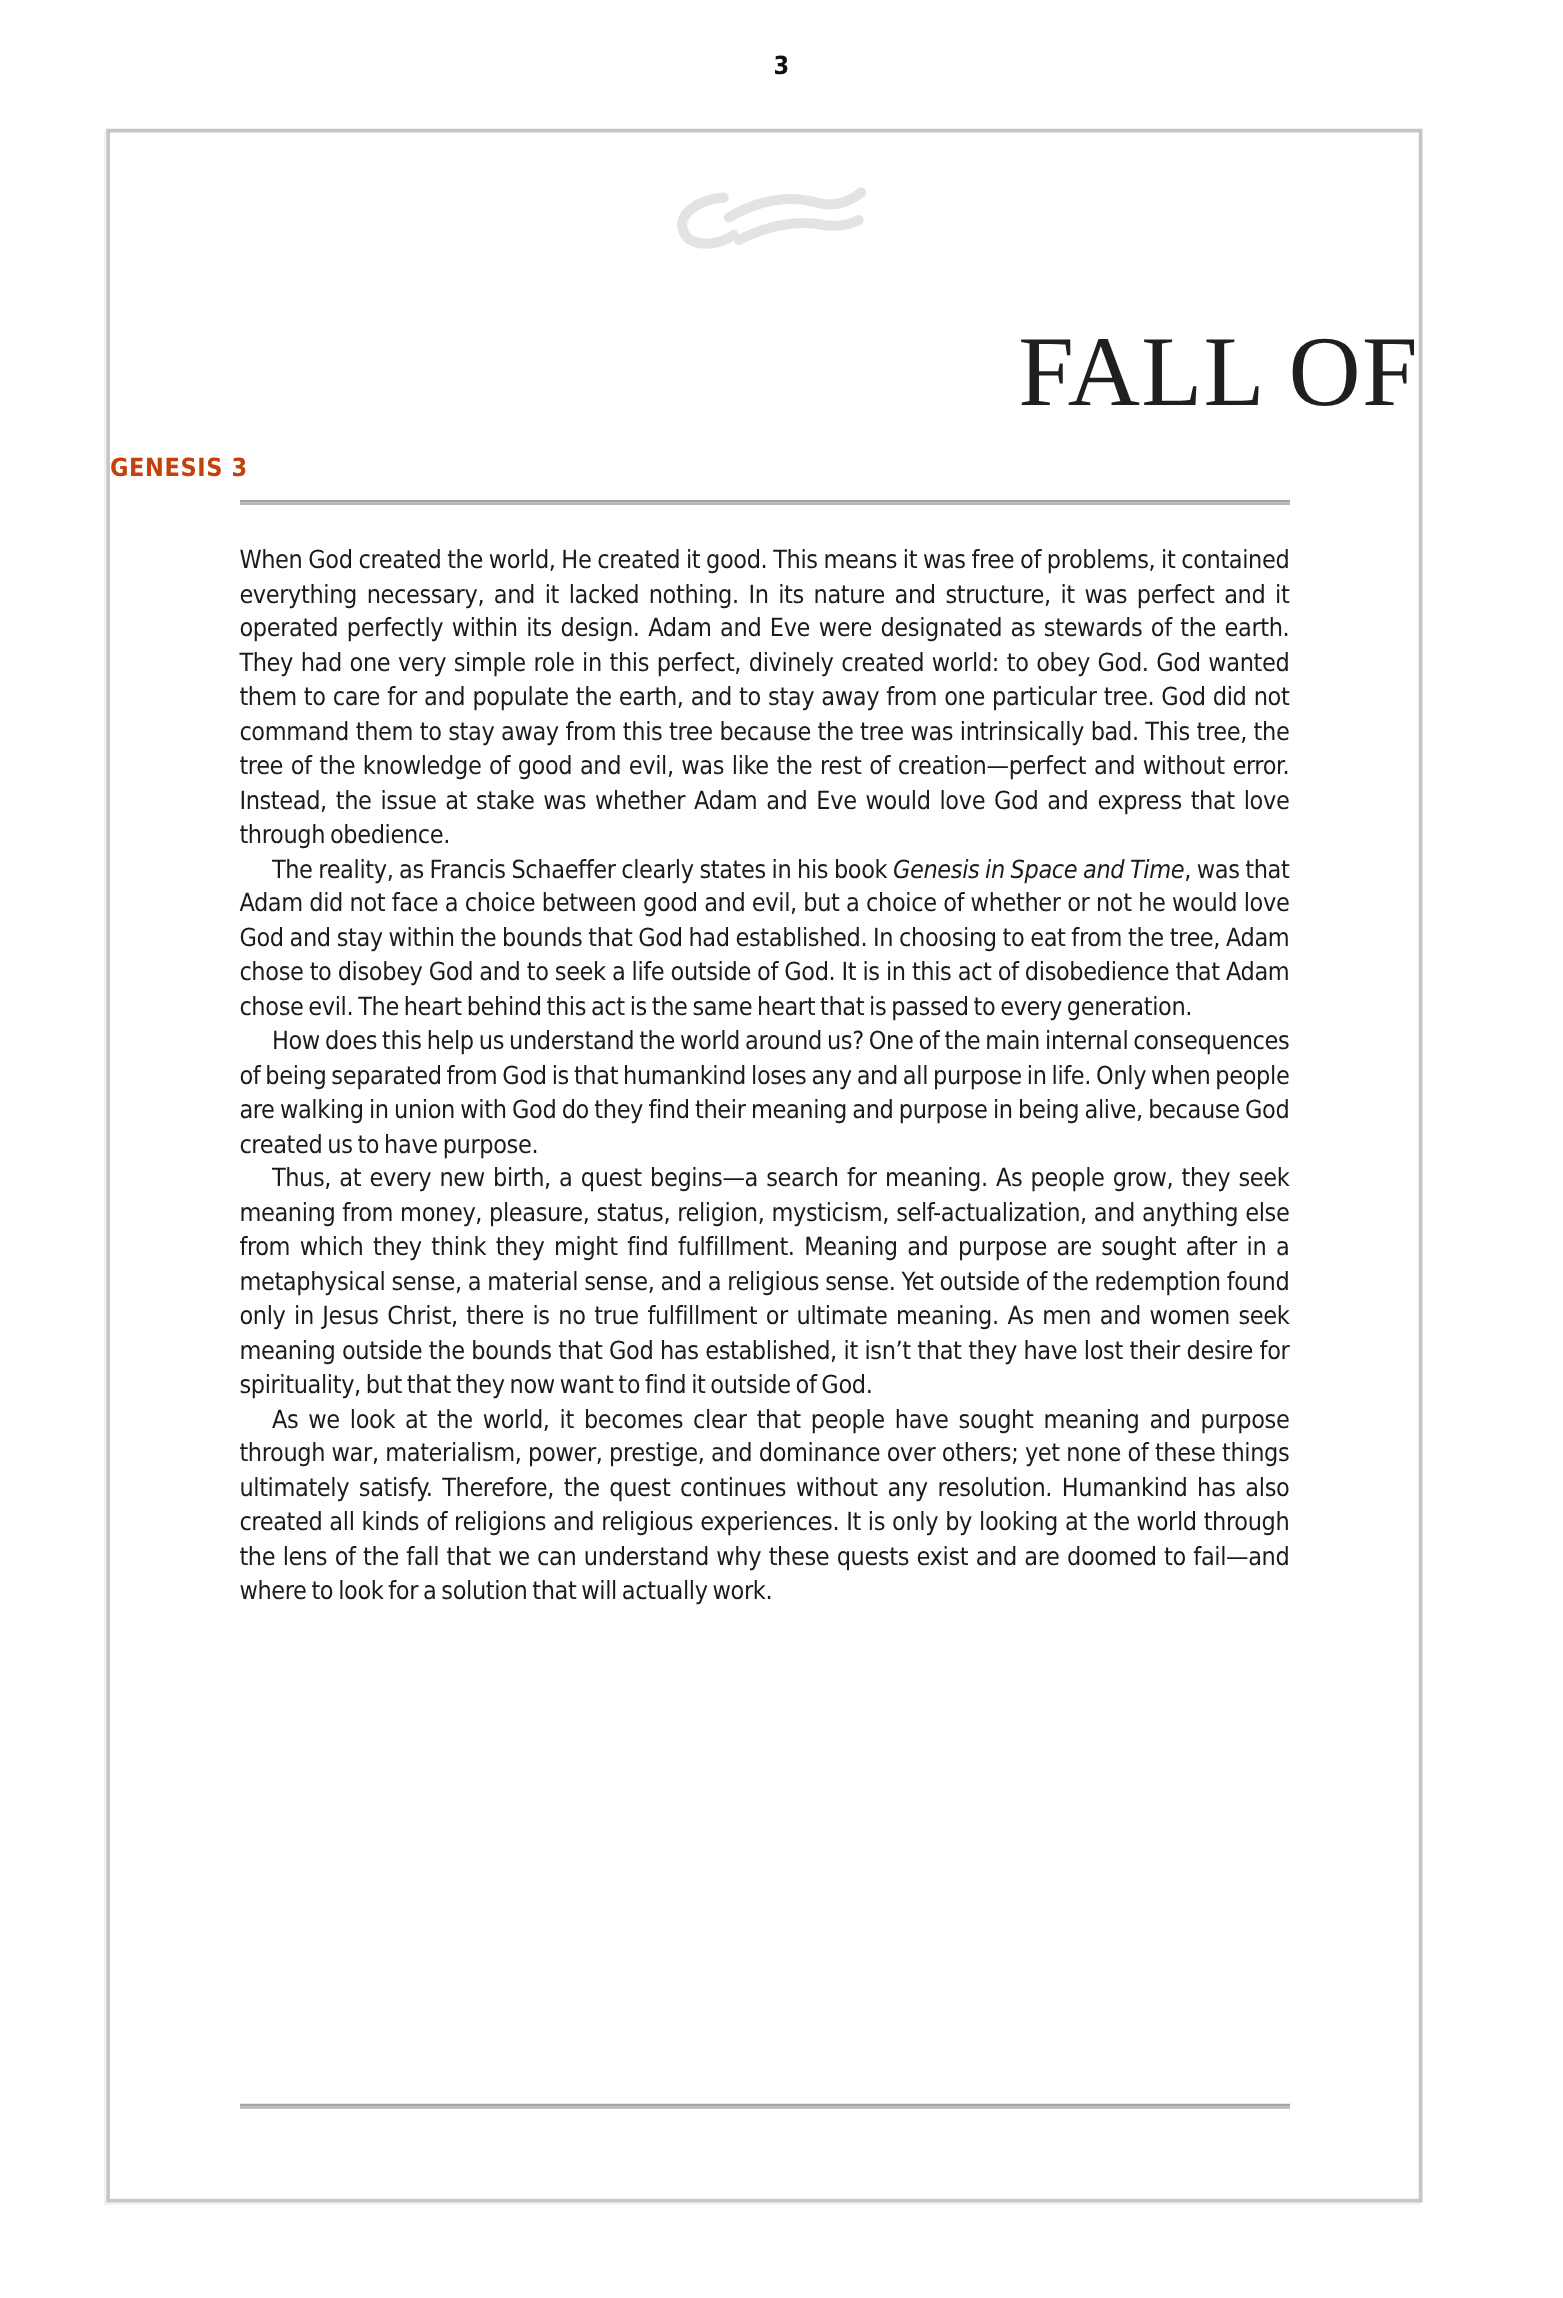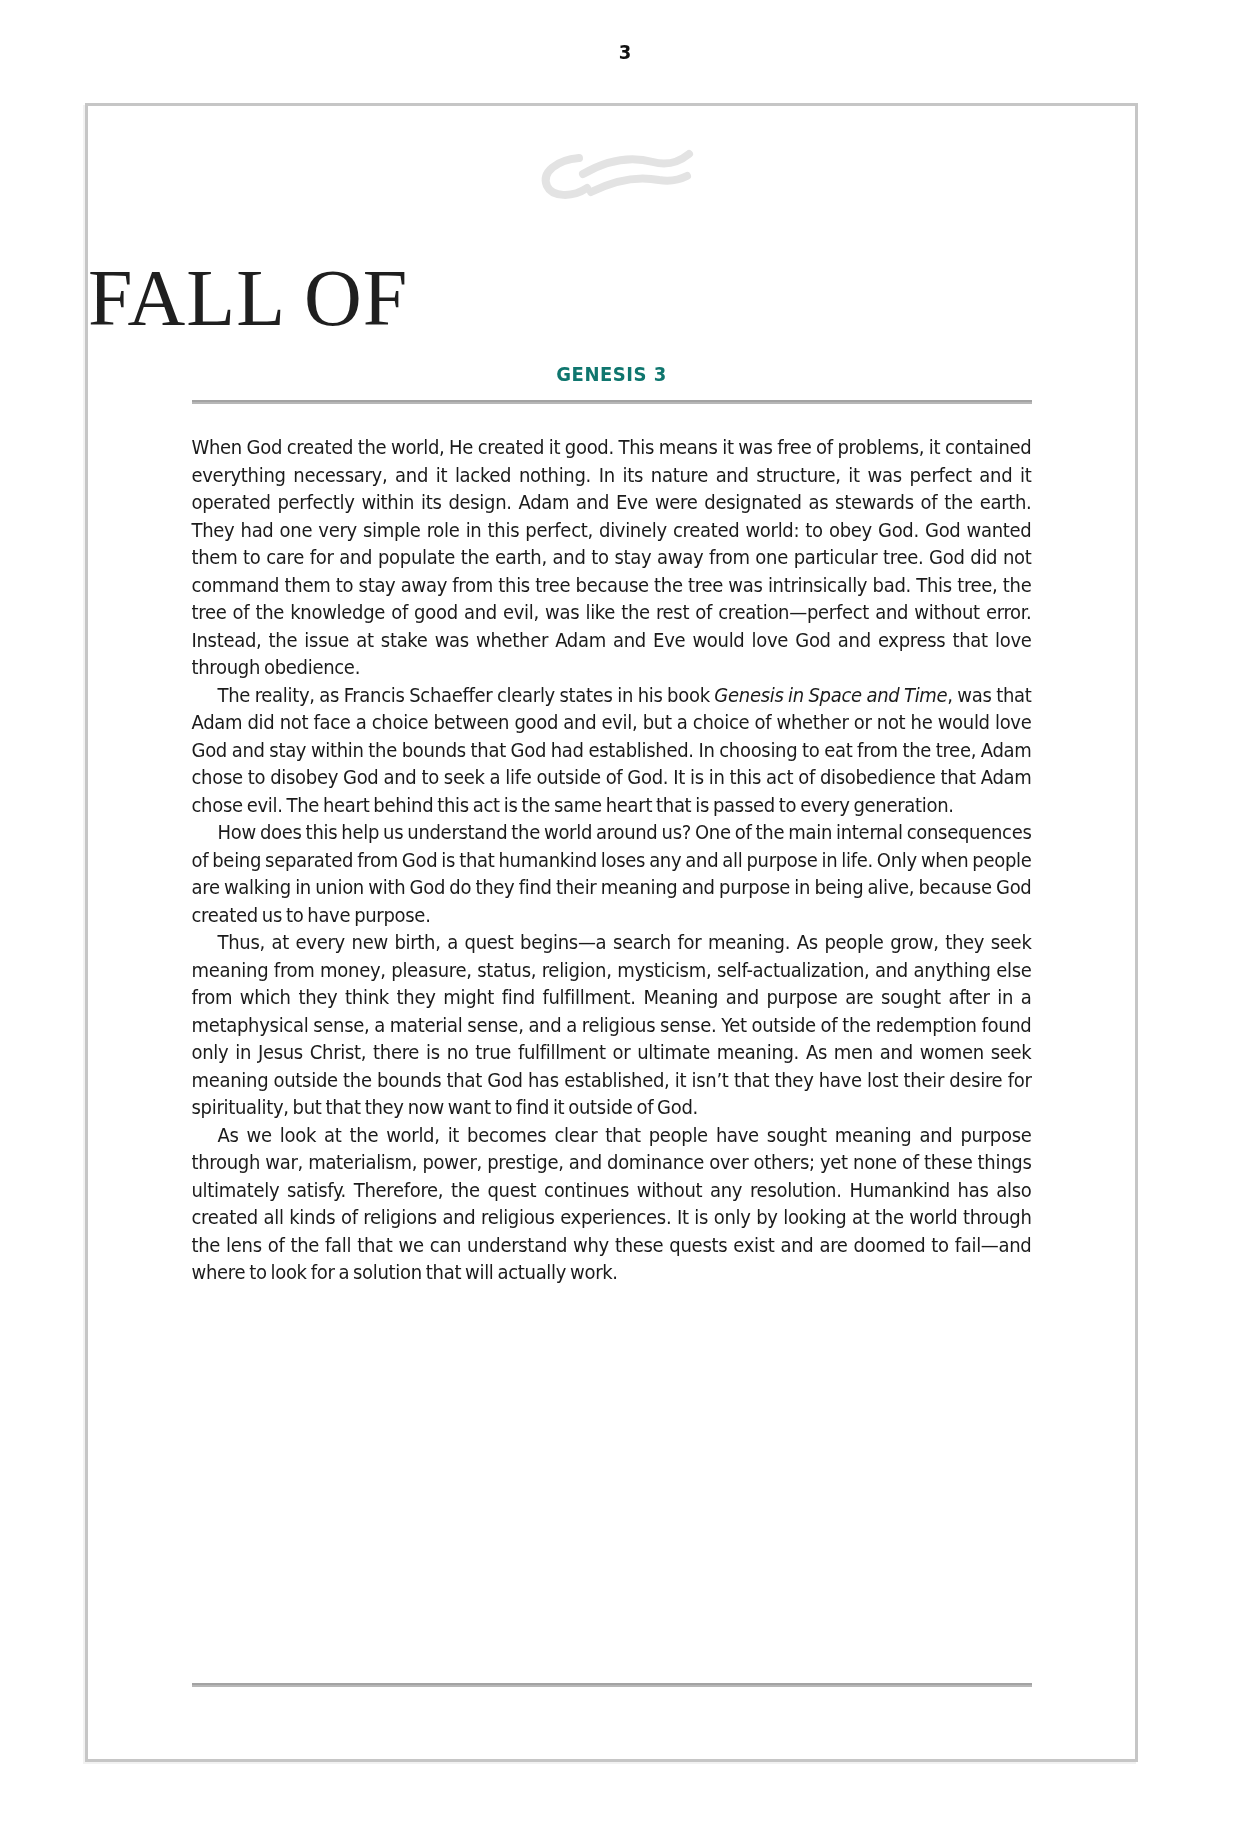--- a/index.html
+++ b/index.html
@@ -40,37 +40,36 @@
     margin: 34px auto 0 auto;
   }
   .ornament path {
     fill: none;
     stroke: var(--ornament);
     stroke-width: 8;
     stroke-linecap: round;
   }
   .chapter-title {
     margin: 44px 0 0 0;
-    text-align: left;
+    text-align: right;
     font-family: "Liberation Serif", "DejaVu Serif", serif;
     font-weight: 400;
     font-size: 80px;
     line-height: 96px;
     letter-spacing: 1px;
     color: var(--title);
   }
   .chapter-title span { display: block; }
   .scripture-reference {
     margin-top: 16px;
-    text-align: center;
     font-size: 20px;
     font-weight: 700;
     font-stretch: condensed;
     letter-spacing: 0.5px;
-    color: #0f766e;
+    color: #c2410c;
   }
   .double-rule {
     width: 840px;
     margin: 0 auto;
     height: 4px;
     border-top: 2px solid var(--rule-top);
     border-bottom: 2px solid var(--rule-bottom);
   }
   .rule-top { margin-top: 14px; }
   .rule-bottom {

